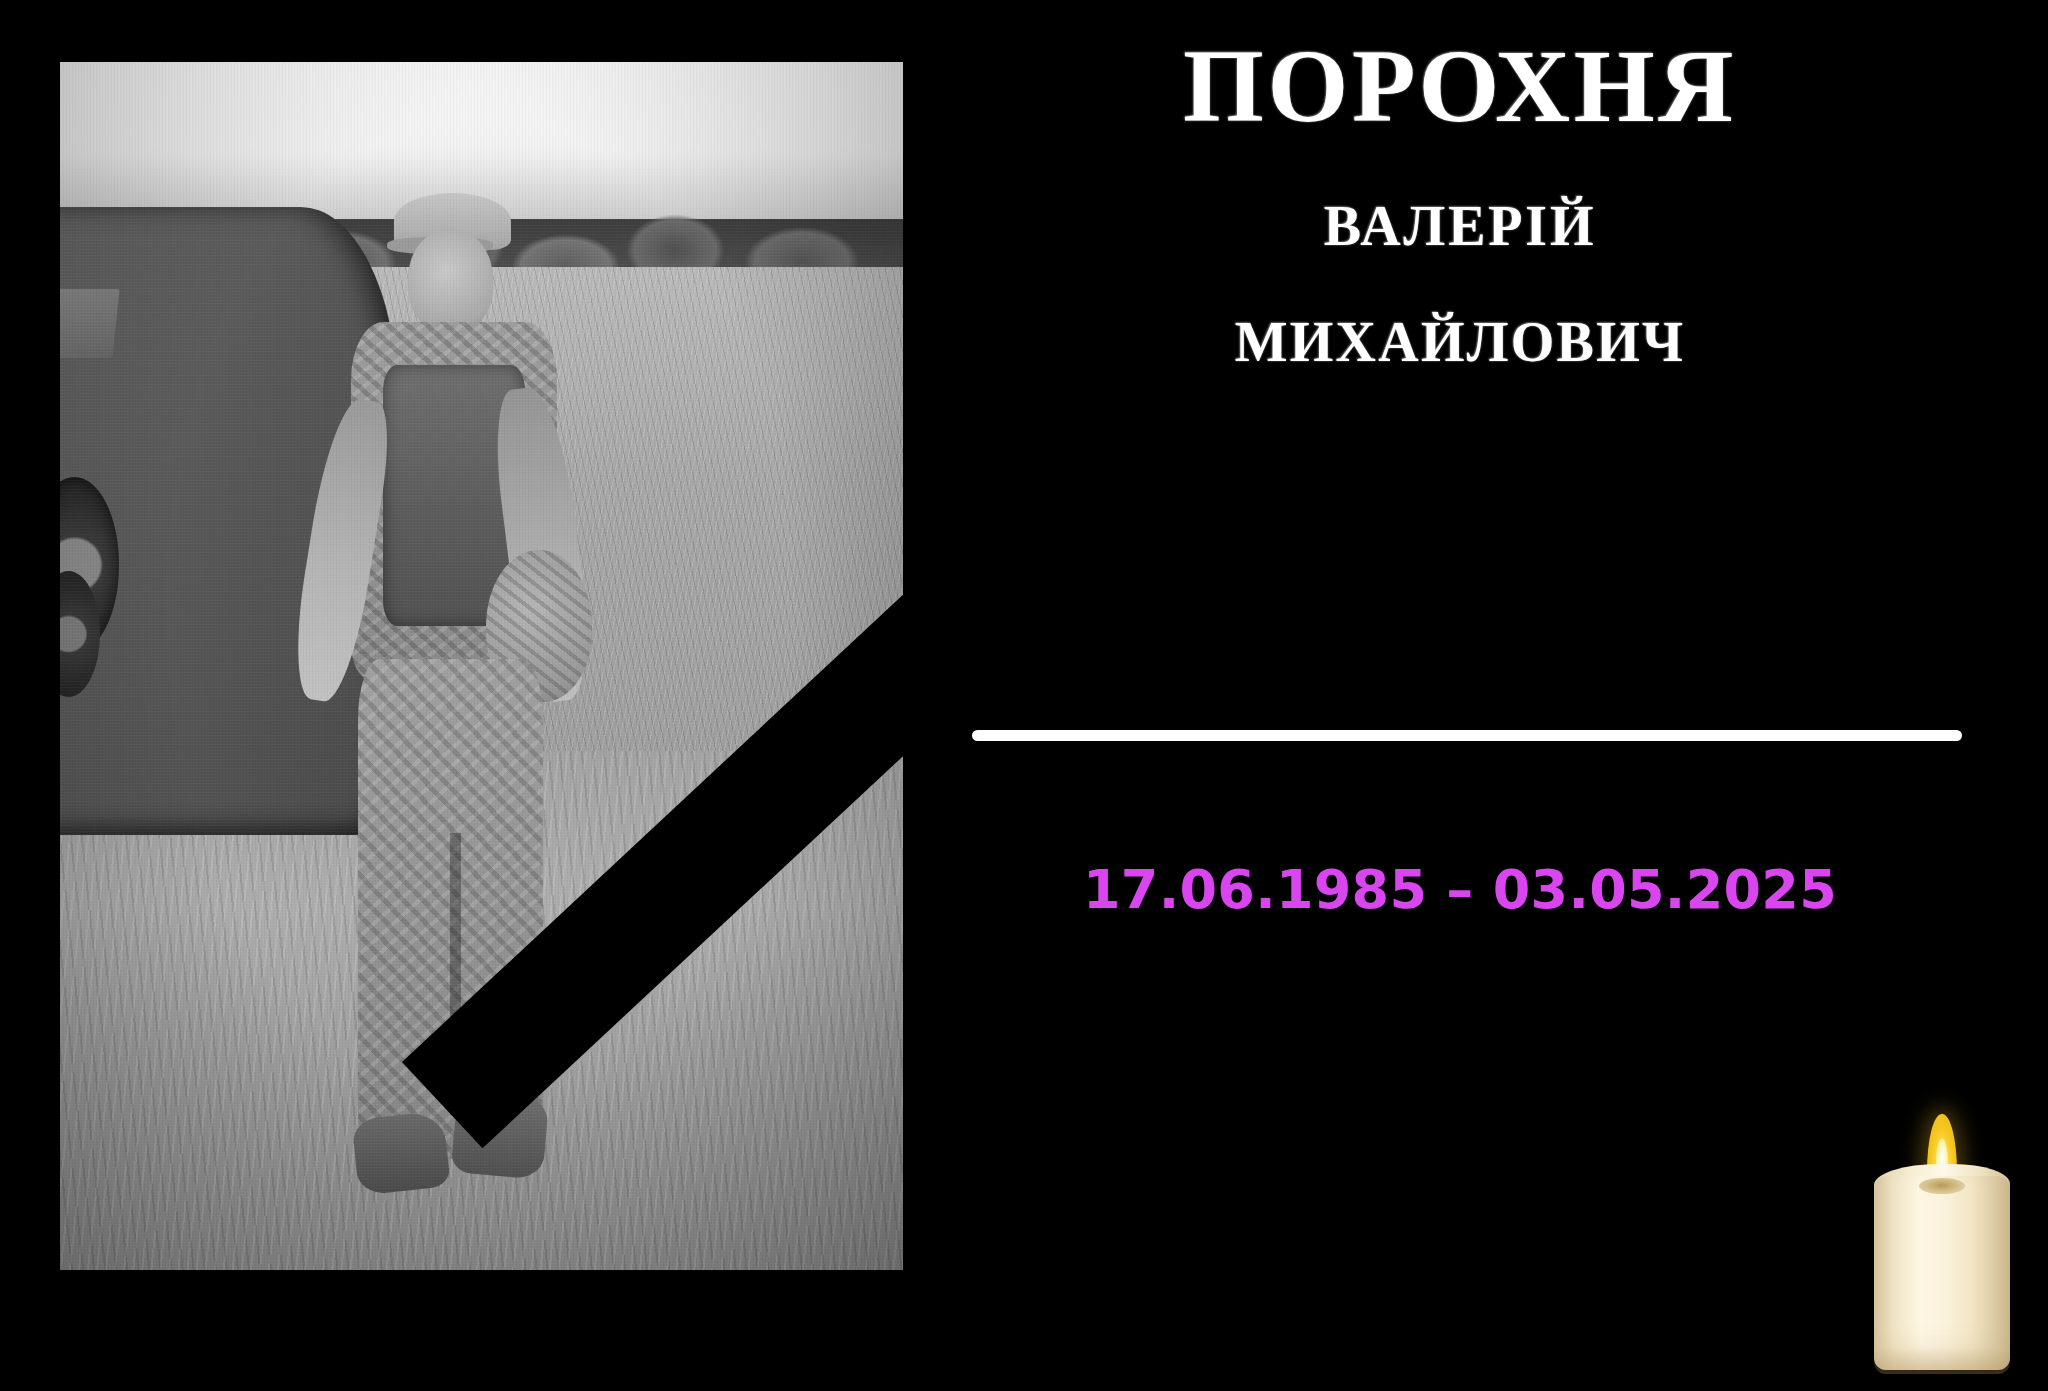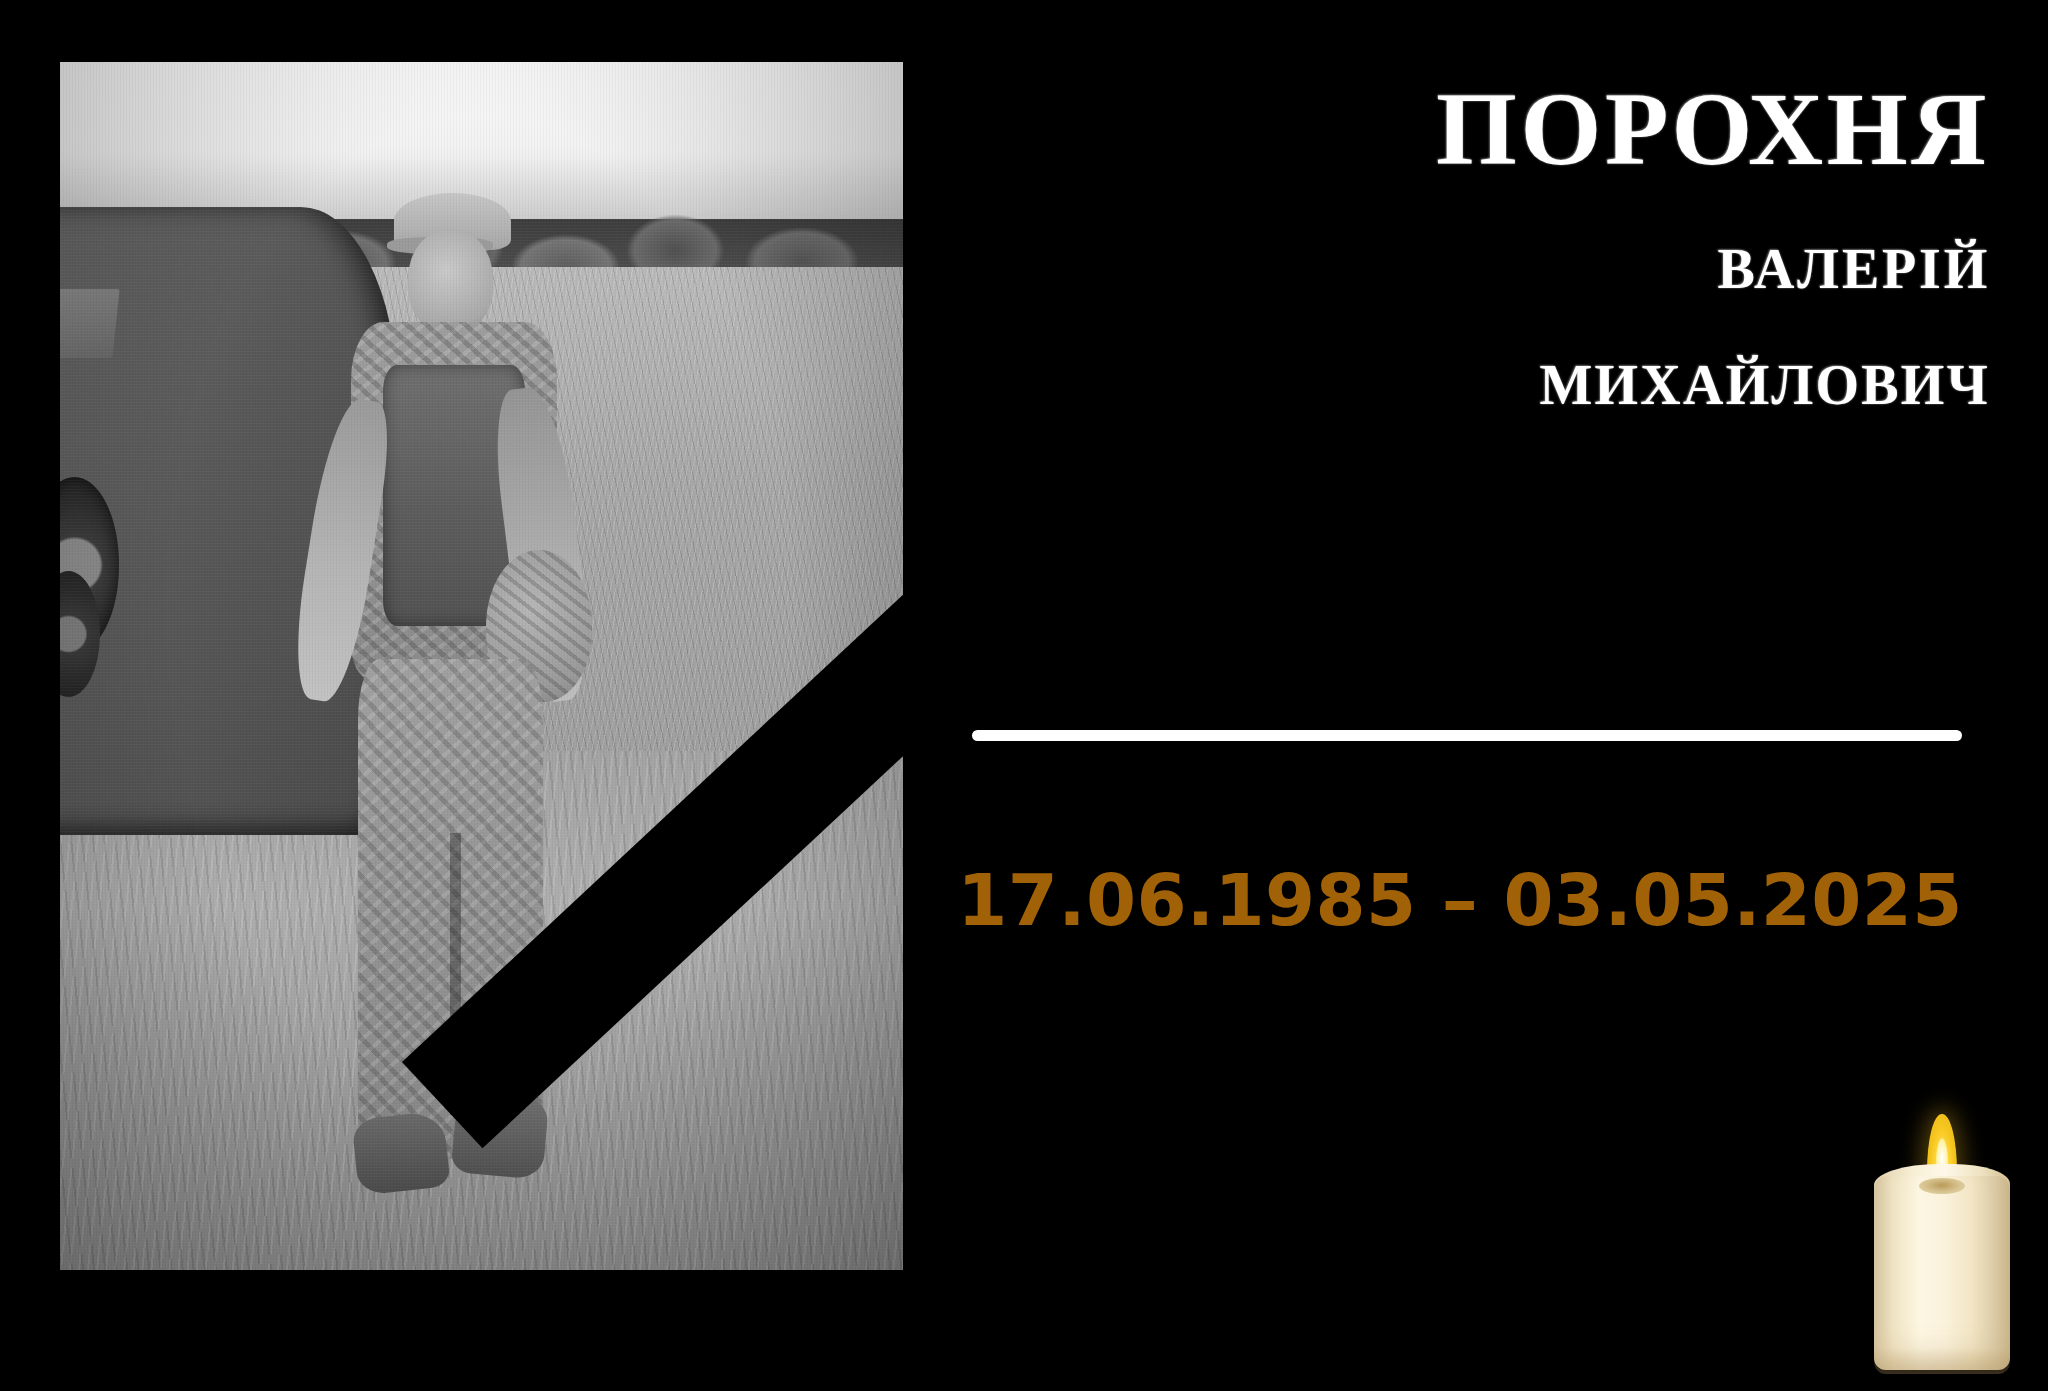--- a/index.html
+++ b/index.html
@@ -193,22 +193,21 @@
     transform-origin: 0 0;
     pointer-events: none;
   }
 
   
   #name-block {
     position: absolute;
     left: 930px;
     top: 34px;
     width: 1060px;
-    text-align: right;
-    margin-top: 43px;
+    text-align: center;
   }
   .name-line {
     font-family: "Liberation Serif", "DejaVu Serif", serif;
     font-weight: bold;
     color: #ffffff;
     line-height: 1.0;
     letter-spacing: 0.02em;
     text-shadow:
       0 0 2px rgba(255,255,255,0.55),
       2px 3px 5px rgba(0,0,0,0.95),
@@ -229,22 +228,22 @@
   }
 
   #dates {
     position: absolute;
     left: 930px;
     top: 858px;
     width: 1060px;
     text-align: center;
     font-family: "DejaVu Sans", "Liberation Sans", sans-serif;
     font-weight: bold;
-    font-size: 72px;
-    color: #a16207;
+    font-size: 54px;
+    color: #d946ef;
     letter-spacing: 0.005em;
     white-space: nowrap;
   }
 
   
   #candle {
     position: absolute;
     left: 1866px;
     top: 1104px;
     width: 152px;

